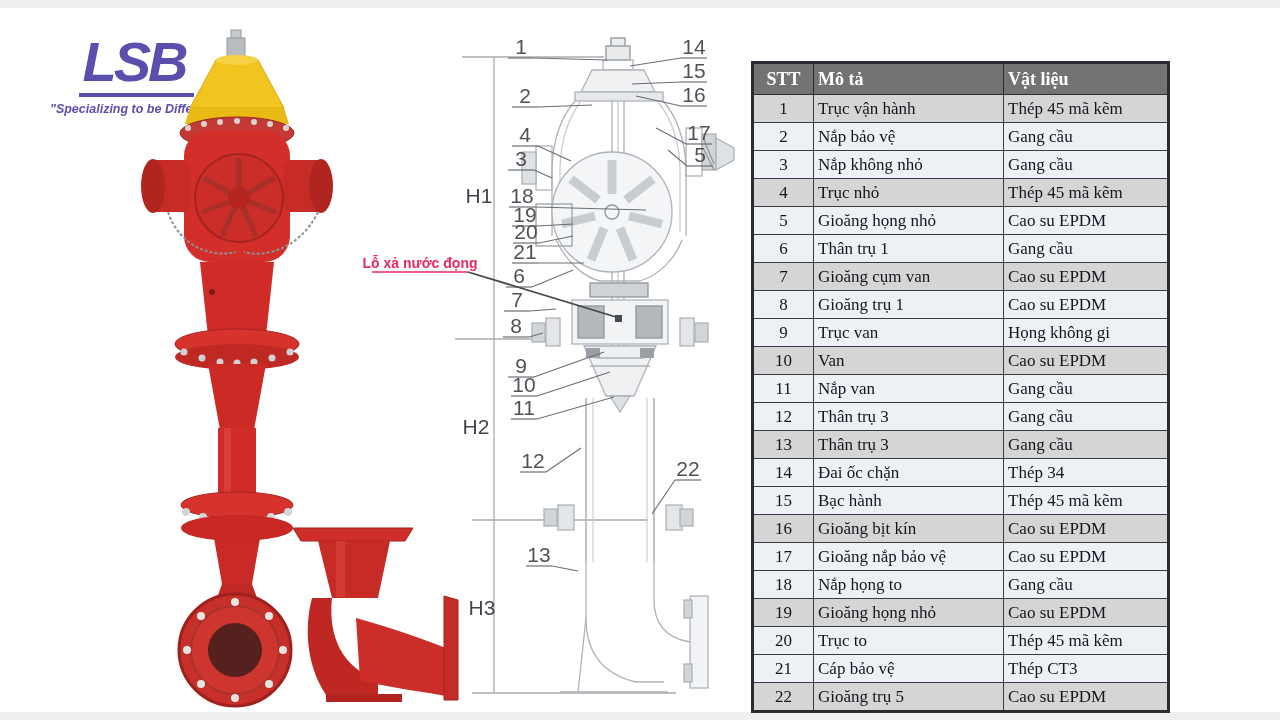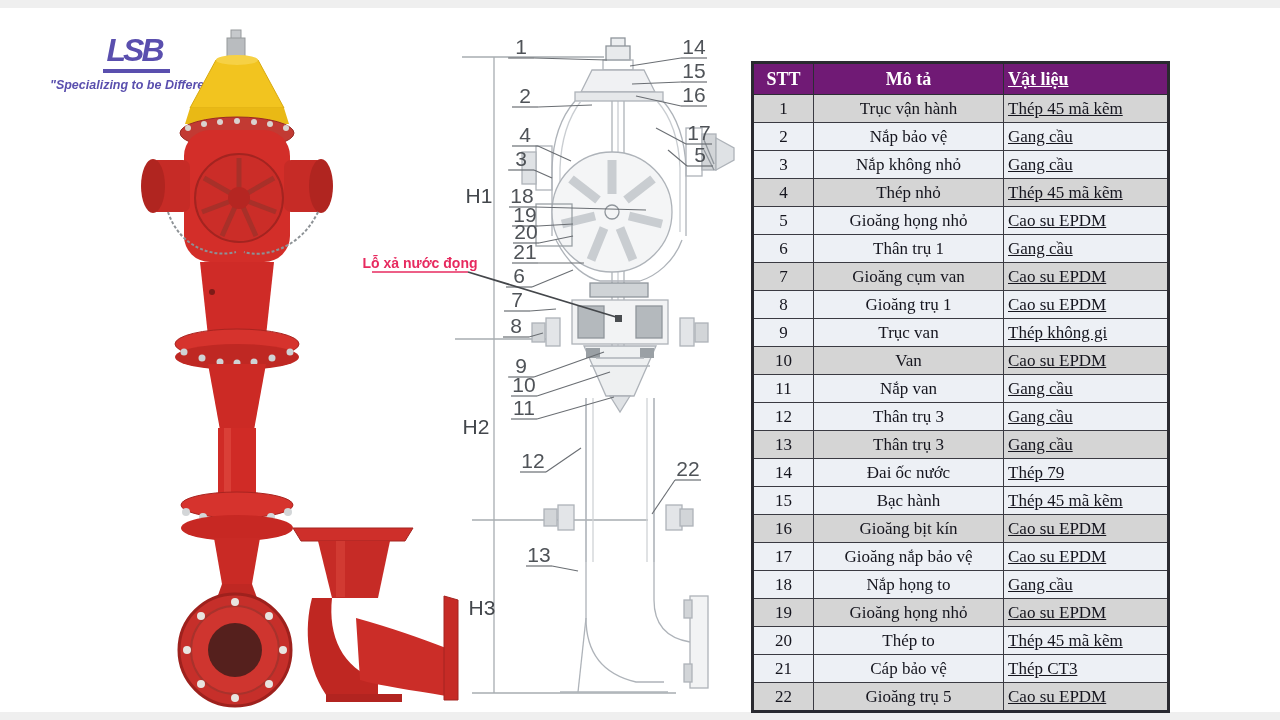--- a/index.html
+++ b/index.html
@@ -4,38 +4,38 @@
 <style>
   html,body{margin:0;padding:0;background:#ffffff;}
   #stage{position:relative;width:1280px;height:720px;background:#ffffff;overflow:hidden;
          font-family:"Liberation Sans",sans-serif;}
   .strip{position:absolute;left:0;width:1280px;background:#efefef;}
   .strip.top{top:0;height:8px;}
   .strip.bottom{bottom:0;height:8px;}
 
   
   .logo{position:absolute;left:36px;top:34px;width:200px;text-align:center;color:#5a4fae;}
-  .logo-text{display:inline-block;font-size:32px;line-height:1;font-weight:bold;font-style:italic;
+  .logo-text{display:inline-block;font-size:56px;line-height:1;font-weight:bold;font-style:italic;
              letter-spacing:-3px;border-bottom:4px solid #5a4fae;padding:0 8px 3px 4px;}
   .logo-tagline{margin-top:5px;font-size:12.5px;font-weight:bold;font-style:italic;white-space:nowrap;}
 
   
   svg.layer{position:absolute;left:0;top:0;}
 
   
   #parts-table{position:absolute;left:751px;top:61px;width:387px;border-collapse:collapse;
                table-layout:fixed;font-family:"Liberation Serif",serif;font-size:17px;color:#15151e;
                border:3px solid #2a2a30;}
   #parts-table th,#parts-table td{border:1.6px solid #3a3a42;height:27px;padding:0 4px;
                overflow:hidden;white-space:nowrap;line-height:1;}
-  #parts-table thead th{background:#701a75;color:#ffffff;font-weight:bold;height:30px;
+  #parts-table thead th{background:#737373;color:#ffffff;font-weight:bold;height:30px;
                border-color:#2c2c34;font-size:18px;text-align:center;margin-top:28px;}
   #parts-table .c0{width:51px;text-align:center;}
-  #parts-table .c1{width:181px;text-align:center;}
-  #parts-table .c2{width:155px;text-align:left;text-decoration:underline;}
+  #parts-table .c1{width:181px;text-align:left;}
+  #parts-table .c2{width:155px;text-align:left;}
   #parts-table tr.band td{background:#d5d5d5;}
   #parts-table tr.plain td{background:#edf0f5;}
 </style>
 </head>
 <body>
 
 <div id="stage">
   <div class="strip top"></div>
   <div class="strip bottom"></div>
 
@@ -329,21 +329,21 @@
           <td class="c1">Nắp bảo vệ</td>
           <td class="c2">Gang cầu</td>
         </tr>
         <tr class="plain">
           <td class="c0">3</td>
           <td class="c1">Nắp không nhỏ</td>
           <td class="c2">Gang cầu</td>
         </tr>
         <tr class="band">
           <td class="c0">4</td>
-          <td class="c1">Thép nhỏ</td>
+          <td class="c1">Trục nhỏ</td>
           <td class="c2">Thép 45 mã kẽm</td>
         </tr>
         <tr class="plain">
           <td class="c0">5</td>
           <td class="c1">Gioăng họng nhỏ</td>
           <td class="c2">Cao su EPDM</td>
         </tr>
         <tr class="plain">
           <td class="c0">6</td>
           <td class="c1">Thân trụ 1</td>
@@ -355,21 +355,21 @@
           <td class="c2">Cao su EPDM</td>
         </tr>
         <tr class="plain">
           <td class="c0">8</td>
           <td class="c1">Gioăng trụ 1</td>
           <td class="c2">Cao su EPDM</td>
         </tr>
         <tr class="plain">
           <td class="c0">9</td>
           <td class="c1">Trục van</td>
-          <td class="c2">Thép không gi</td>
+          <td class="c2">Họng không gi</td>
         </tr>
         <tr class="band">
           <td class="c0">10</td>
           <td class="c1">Van</td>
           <td class="c2">Cao su EPDM</td>
         </tr>
         <tr class="plain">
           <td class="c0">11</td>
           <td class="c1">Nắp van</td>
           <td class="c2">Gang cầu</td>
@@ -379,22 +379,22 @@
           <td class="c1">Thân trụ 3</td>
           <td class="c2">Gang cầu</td>
         </tr>
         <tr class="band">
           <td class="c0">13</td>
           <td class="c1">Thân trụ 3</td>
           <td class="c2">Gang cầu</td>
         </tr>
         <tr class="plain">
           <td class="c0">14</td>
-          <td class="c1">Đai ốc nước</td>
-          <td class="c2">Thép 79</td>
+          <td class="c1">Đai ốc chặn</td>
+          <td class="c2">Thép 34</td>
         </tr>
         <tr class="plain">
           <td class="c0">15</td>
           <td class="c1">Bạc hành</td>
           <td class="c2">Thép 45 mã kẽm</td>
         </tr>
         <tr class="band">
           <td class="c0">16</td>
           <td class="c1">Gioăng bịt kín</td>
           <td class="c2">Cao su EPDM</td>
@@ -409,21 +409,21 @@
           <td class="c1">Nắp họng to</td>
           <td class="c2">Gang cầu</td>
         </tr>
         <tr class="band">
           <td class="c0">19</td>
           <td class="c1">Gioăng họng nhỏ</td>
           <td class="c2">Cao su EPDM</td>
         </tr>
         <tr class="plain">
           <td class="c0">20</td>
-          <td class="c1">Thép to</td>
+          <td class="c1">Trục to</td>
           <td class="c2">Thép 45 mã kẽm</td>
         </tr>
         <tr class="plain">
           <td class="c0">21</td>
           <td class="c1">Cáp bảo vệ</td>
           <td class="c2">Thép CT3</td>
         </tr>
         <tr class="band">
           <td class="c0">22</td>
           <td class="c1">Gioăng trụ 5</td>

